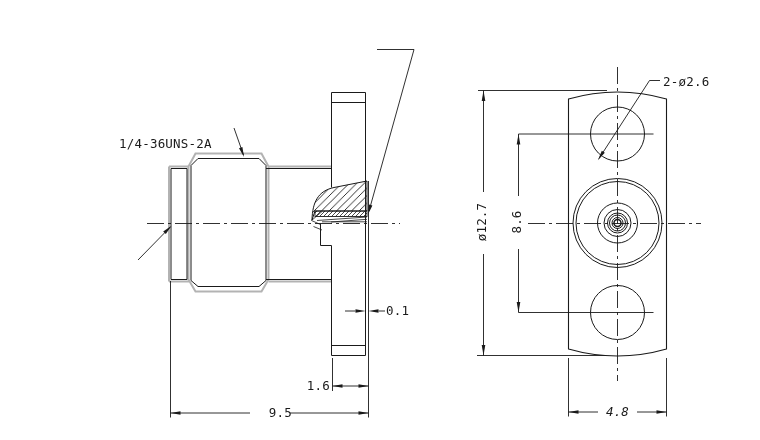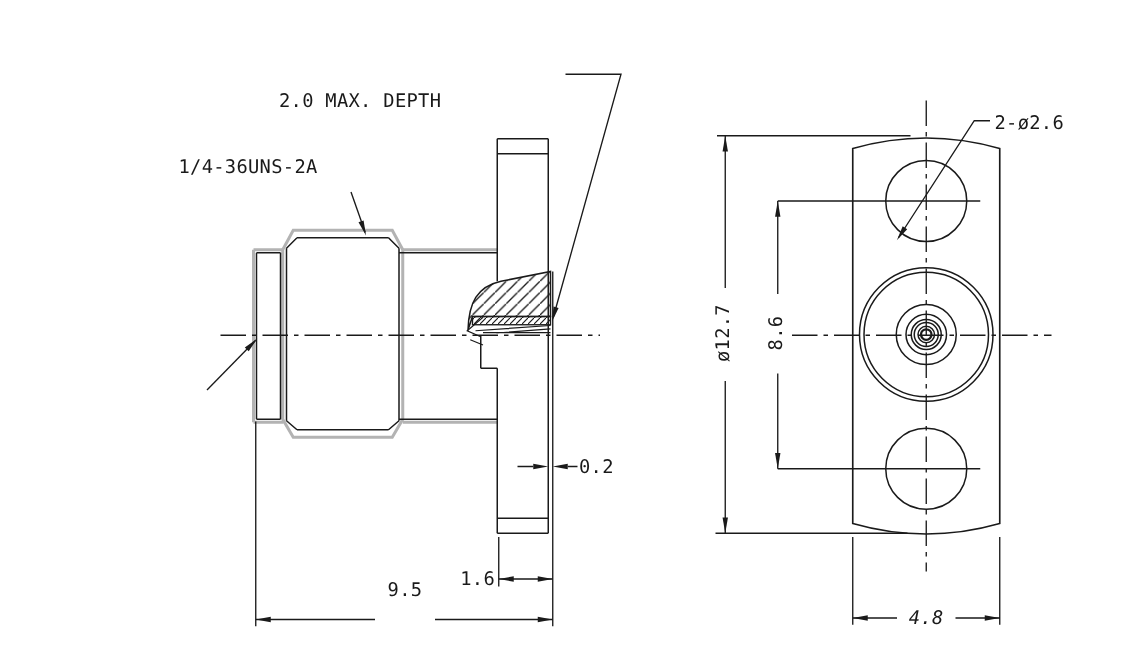--- a/index.html
+++ b/index.html
@@ -127,26 +127,25 @@
         <polygon points="483.5,355.5 481.7,345 485.3,345"></polygon>
         <polygon points="518.5,134 516.7,144.5 520.3,144.5"></polygon>
         <polygon points="518.5,312.5 516.7,302 520.3,302"></polygon>
         <polygon points="568.5,412 578.5,410.2 578.5,413.8"></polygon>
         <polygon points="666.5,412 656.5,410.2 656.5,413.8"></polygon>
         <polygon points="597.9,160.2 604.8,152.8 601.8,150.8"></polygon>
       </g>
     </g>
   </svg>
 
-  <div class="lbl" style="left:186px;top:60px;">2.0 MAX. DEPTH</div>
 
-  <div class="lbl" style="left:119px;top:104px;">1/4-36UNS-2A</div>
+  <div class="lbl" style="left:119px;top:137px;">1/4-36UNS-2A</div>
   <div class="lbl" style="left:663px;top:75px;">2-ø2.6</div>
 
-  <div class="lbl" style="left:386px;top:304px;">0.2</div>
+  <div class="lbl" style="left:386px;top:304px;">0.1</div>
   <div class="lbl rgt" style="left:298px;top:379px;width:32px;">1.6</div>
-  <div class="lbl ctr" style="left:248px;top:386px;width:44px;">9.5</div>
+  <div class="lbl ctr" style="left:248px;top:406px;width:44px;text-align:right;">9.5</div>
   <div class="lbl ctr" style="left:595px;top:405px;width:45px;font-style:italic;">4.8</div>
 
   <div class="lbl rot" style="left:482px;top:222px;">ø12.7</div>
   <div class="lbl rot" style="left:517px;top:222px;">8.6</div>
 
 </div>
 
 </body></html>

